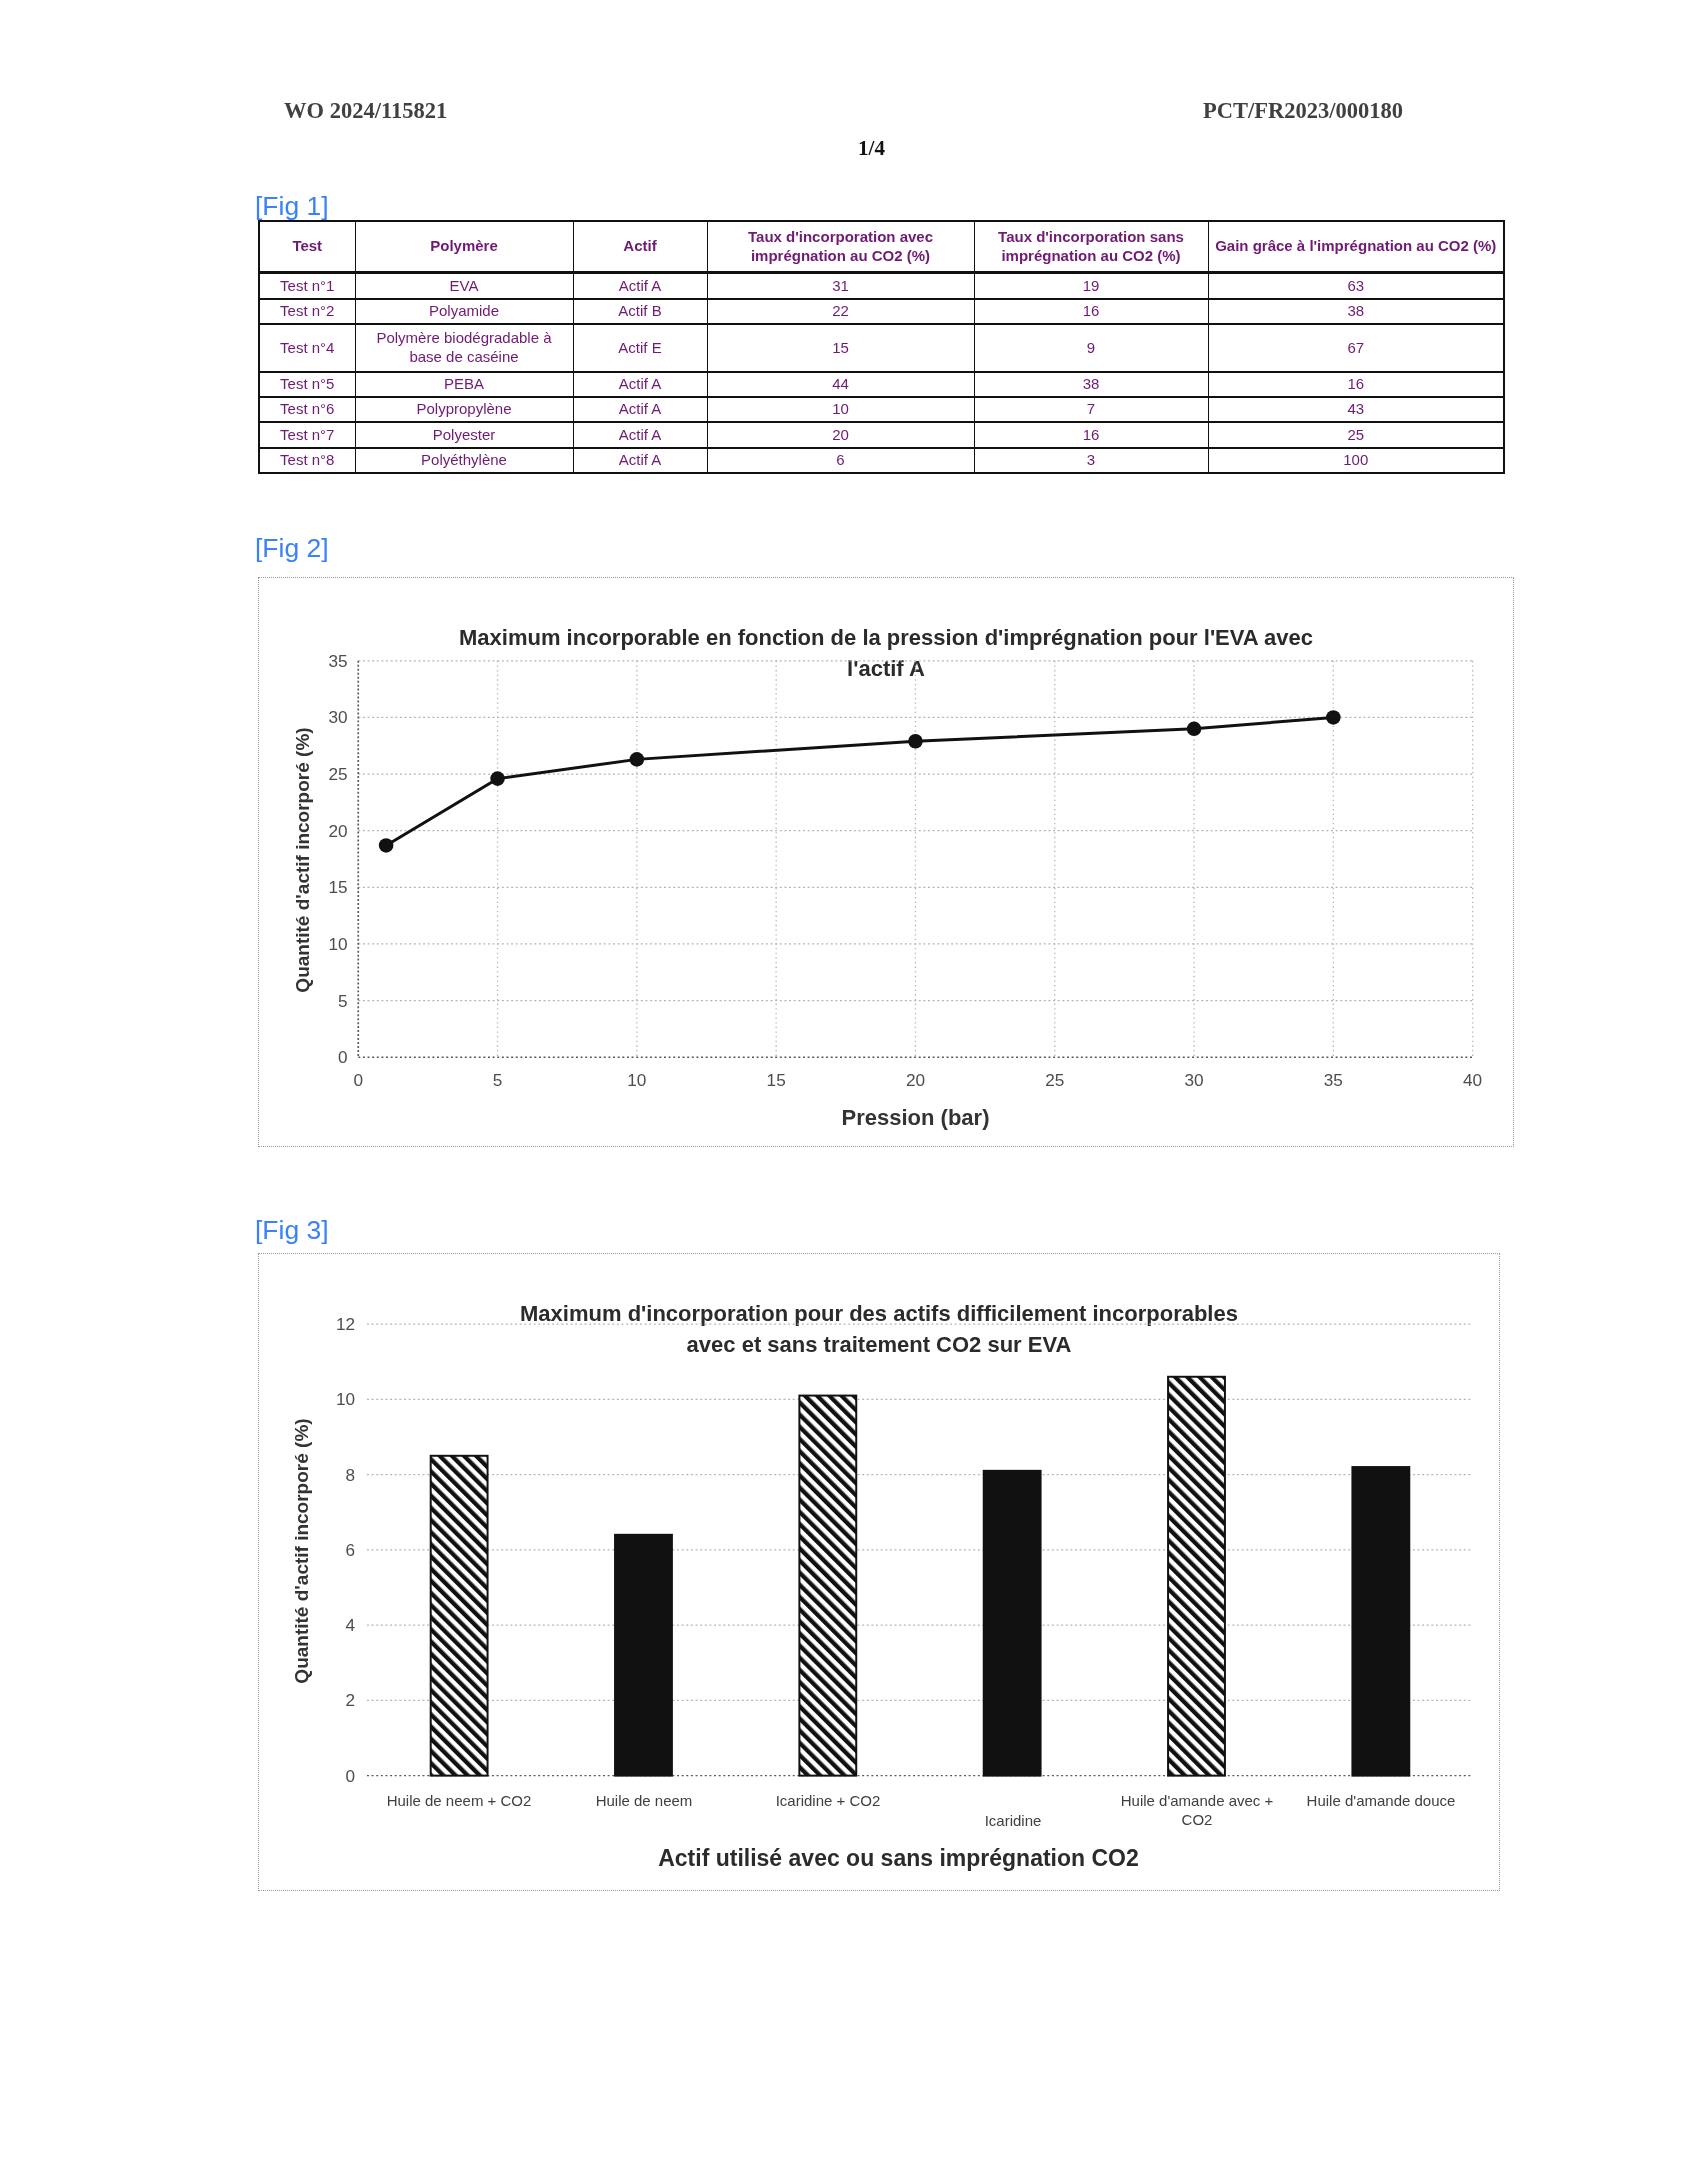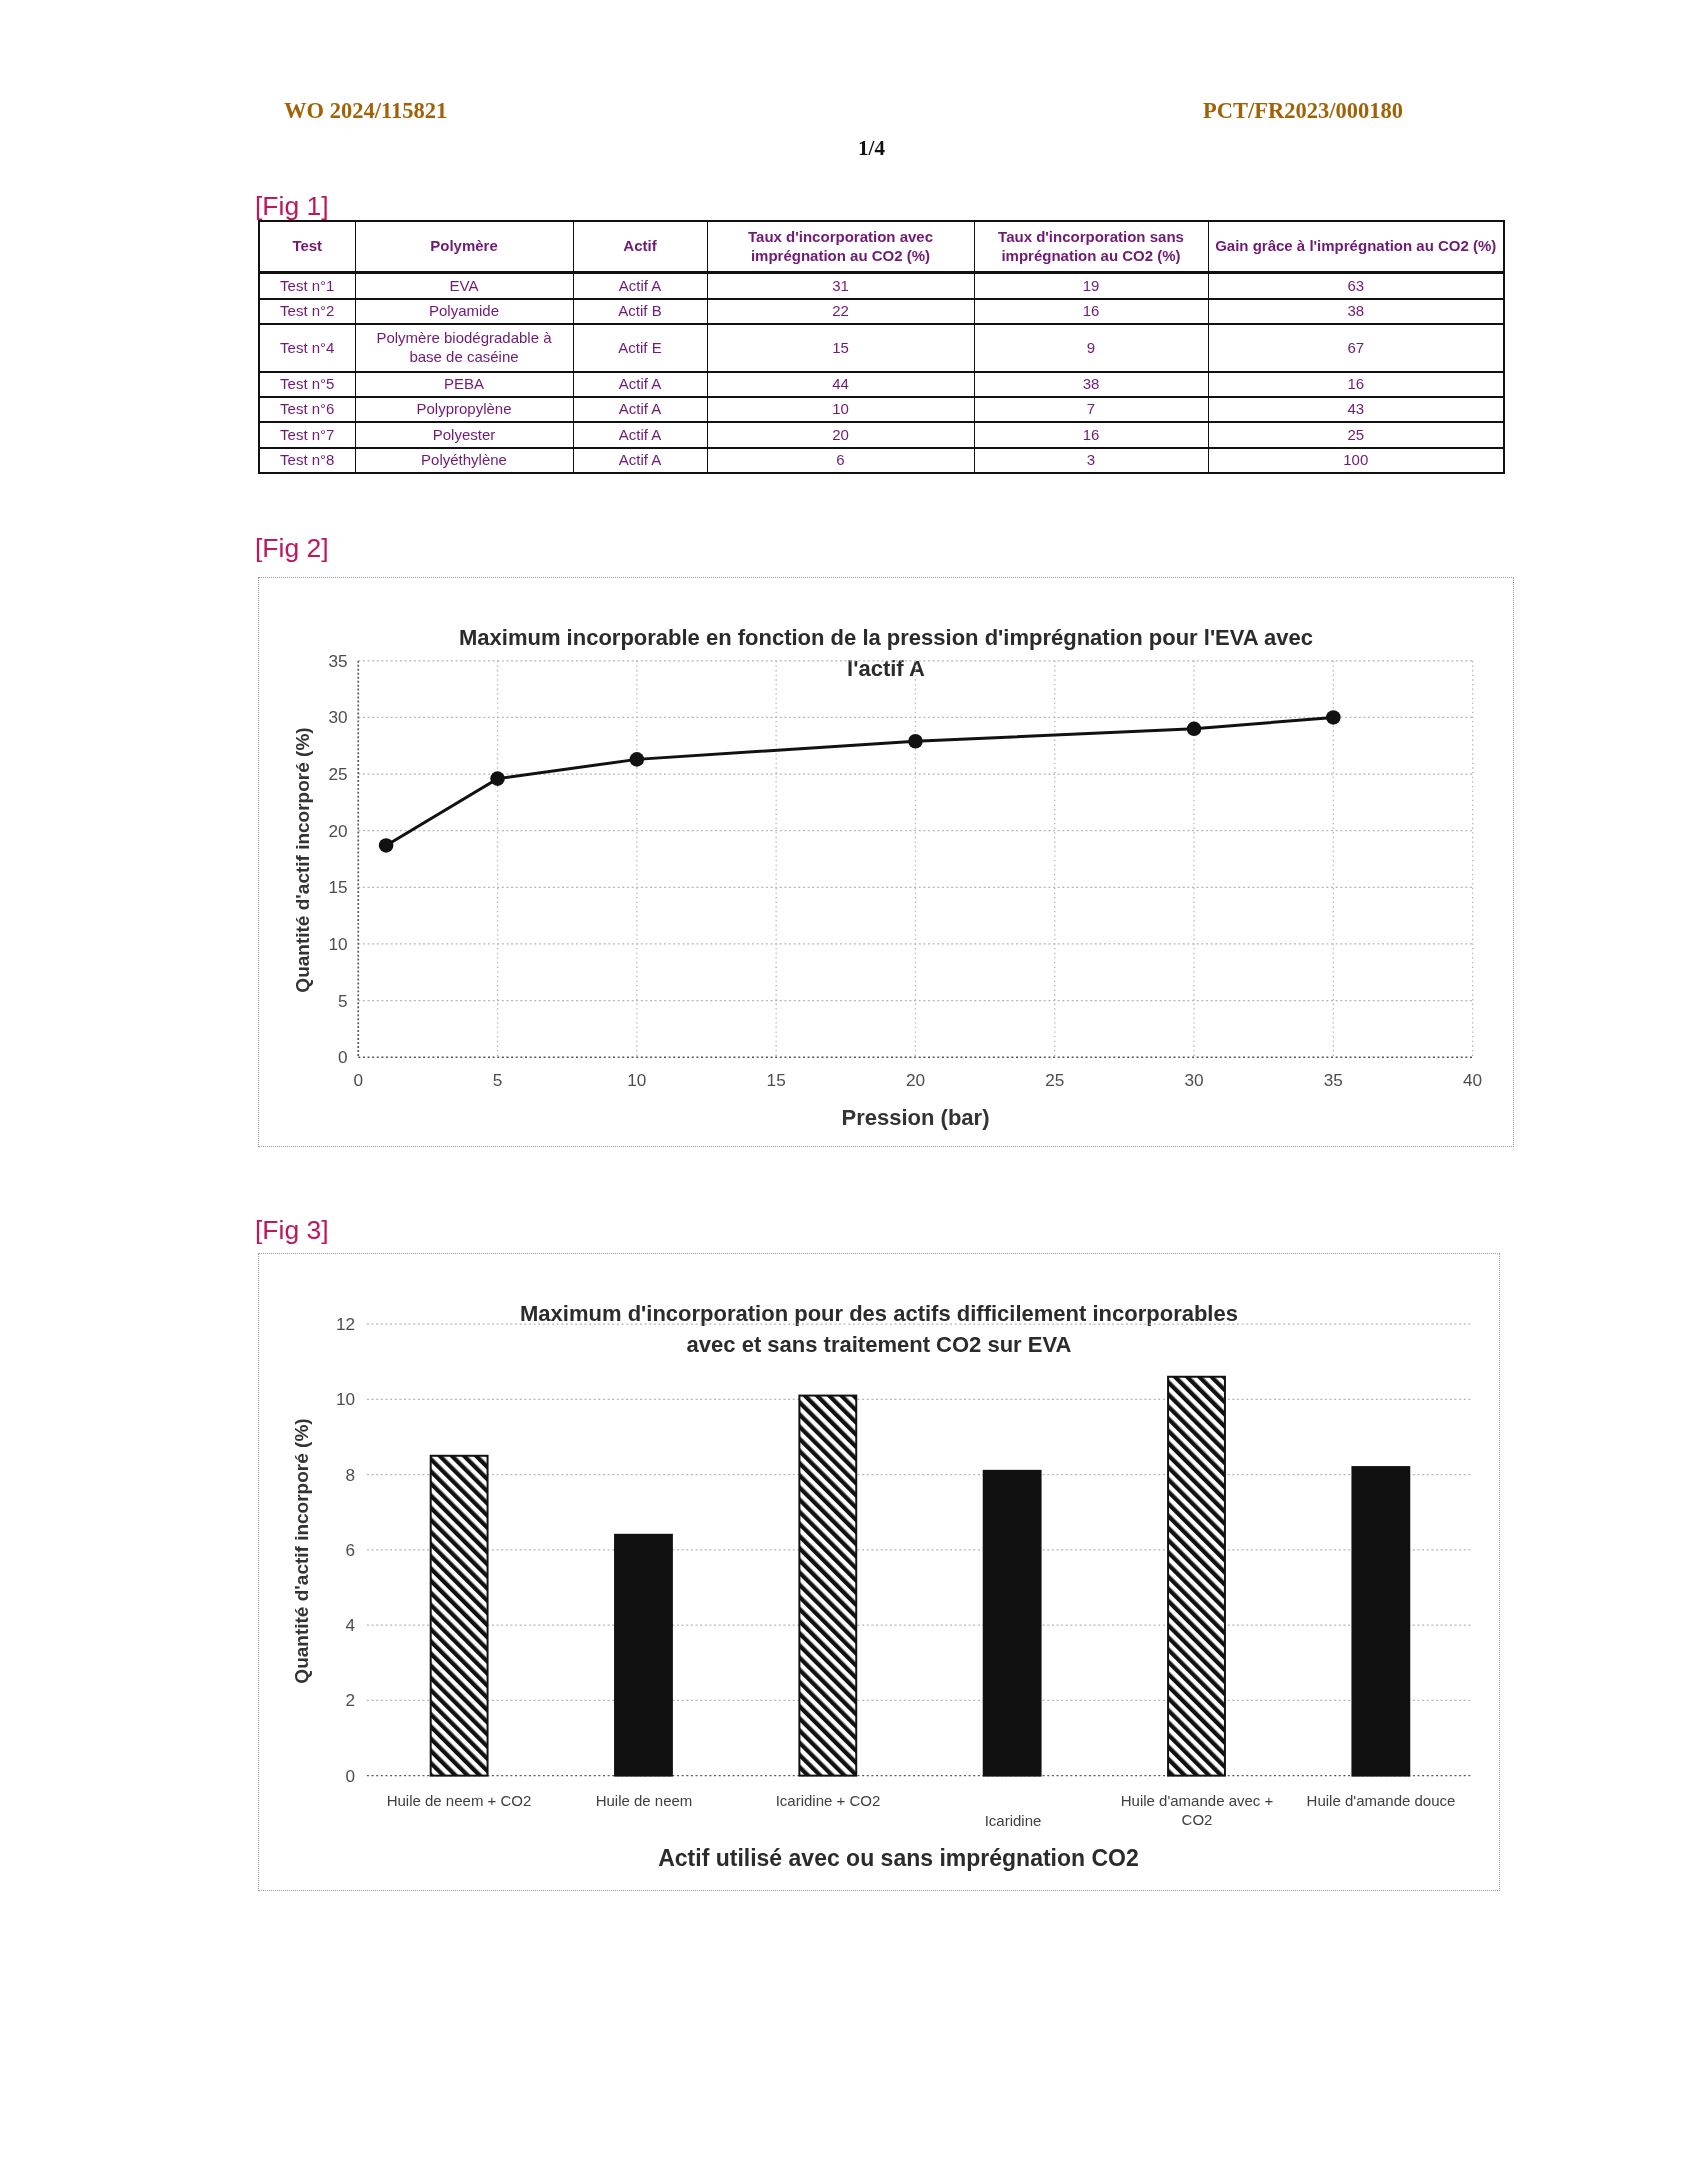--- a/index.html
+++ b/index.html
@@ -1,24 +1,24 @@
 <!DOCTYPE html>
 <html style="font-size:10.6px"><head>
 <meta charset="utf-8">
 <style>
   html,body{margin:0;padding:0;background:#fff;}
   .page{position:relative;width:1687px;height:2183px;background:#ffffff;
         font-family:"Liberation Sans", sans-serif;color:#1a1a1a;overflow:hidden;}
   .pat-header{position:absolute;top:98px;left:284px;right:284px;height:29px;
-        font-family:"Liberation Serif", serif;font-weight:bold;font-size:22.5px;color:#a16207;}
+        font-family:"Liberation Serif", serif;font-weight:bold;font-size:22.5px;color:#404040;}
   .pat-header .left{position:absolute;left:0;top:0;}
   .pat-header .right{position:absolute;right:0;top:0;}
   .sheet-num{position:absolute;top:136px;left:0;width:1687px;text-align:center;
         font-family:"Liberation Serif", serif;font-weight:bold;font-size:21px;color:#111;padding-left:28px;}
-  .fig-label{position:absolute;left:255px;font-size:26.5px;color:#be185d;font-family:"Liberation Sans", sans-serif;}
+  .fig-label{position:absolute;left:255px;font-size:26.5px;color:#3b82f6;font-family:"Liberation Sans", sans-serif;}
   
   #fig1-table{position:absolute;left:258px;top:220px;width:1246px;border-collapse:collapse;
         table-layout:fixed;font-size:15px;color:#701a75;}
   #fig1-table th,#fig1-table td{border:1.3px solid #111;border-top-width:2px;border-bottom-width:2px;
         text-align:center;vertical-align:middle;padding:0.7px 4px;line-height:18.5px;overflow:hidden;}
   #fig1-table thead th{height:48px;font-weight:bold;border-bottom-width:3.3px;}
   #fig1-table tbody td{height:22px;}
   #fig1-table tbody tr.tall td{height:44px;}
   #fig1-table{border:2px solid #111;}
   

